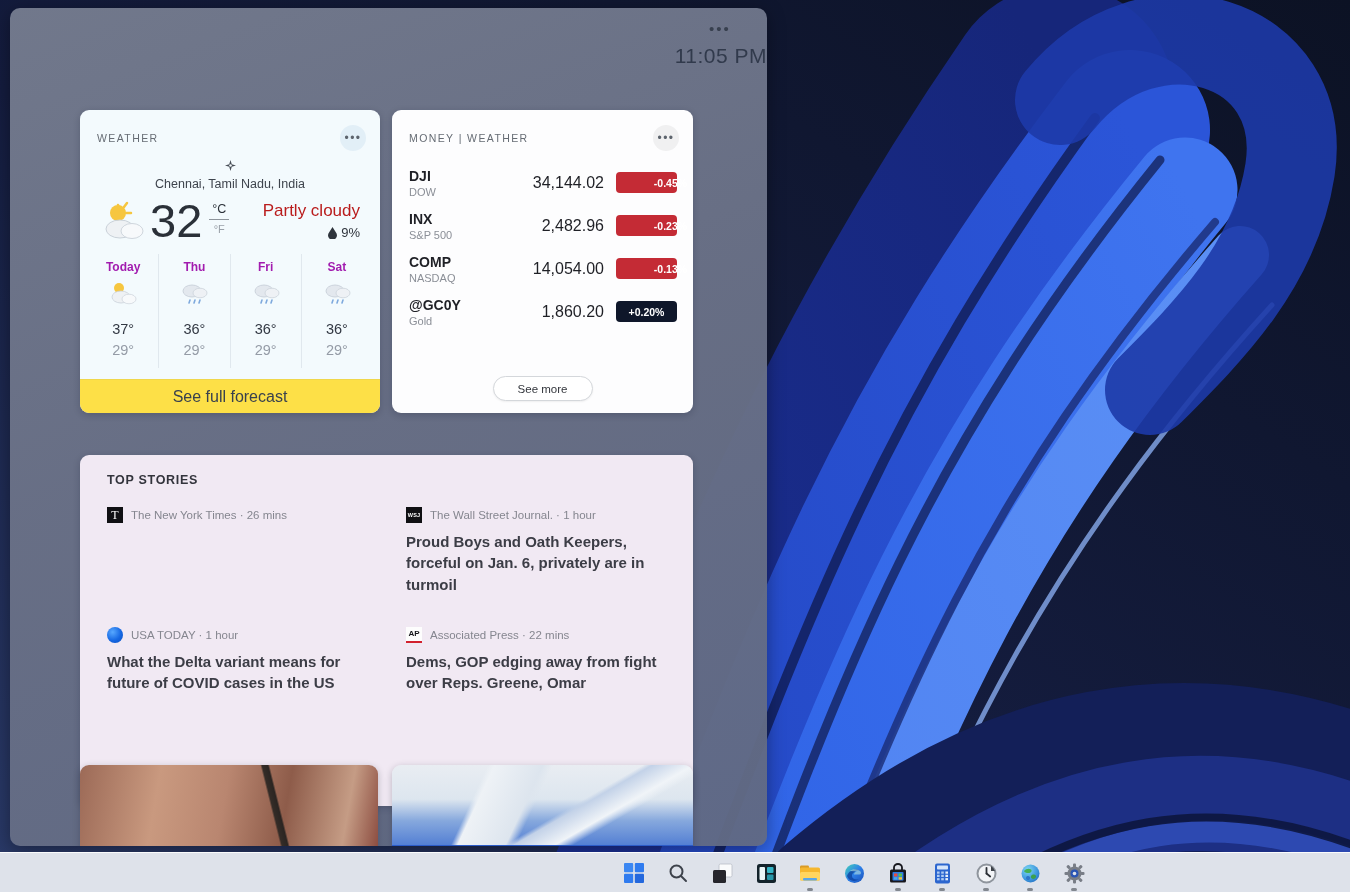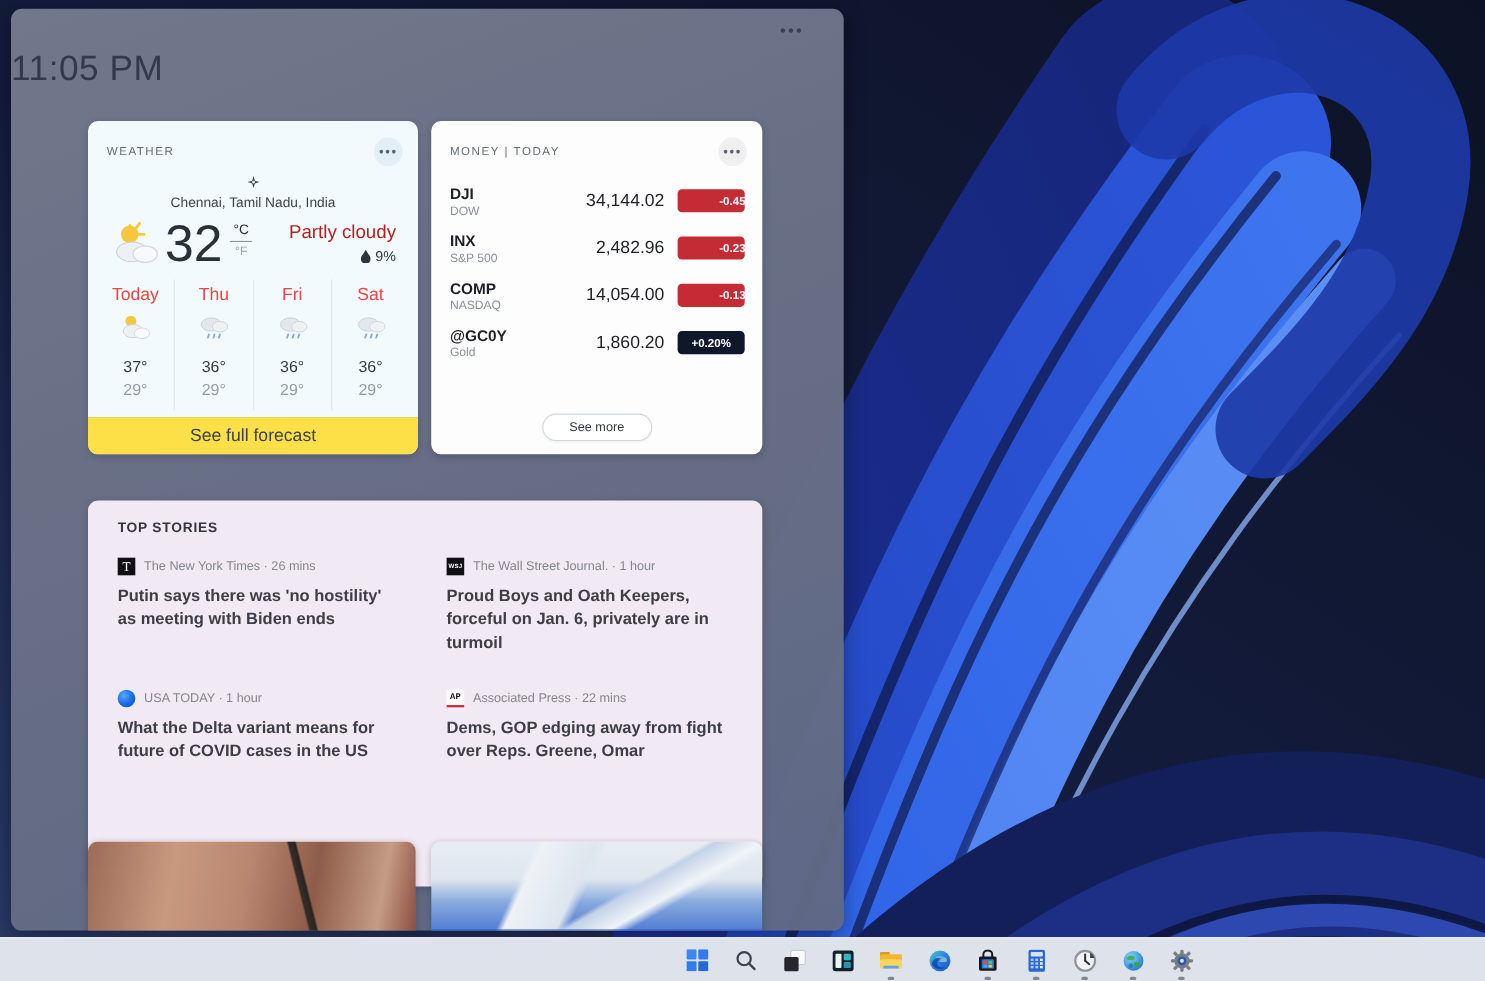--- a/index.html
+++ b/index.html
@@ -10,22 +10,22 @@
   .wallpaper { position:absolute; inset:0; }
 
   
   .widgets-panel {
     position:absolute; left:10px; top:8px; width:757px; height:838px;
     border-radius:10px; overflow:hidden;
     background:linear-gradient(160deg, rgba(116,123,142,.97) 0%, rgba(106,113,135,.97) 45%, rgba(97,106,132,.96) 100%);
     box-shadow:0 4px 18px rgba(0,0,0,.35);
   }
   .panel-time {
-    position:absolute; top:36px; left:0; width:100%; text-align:left;
-    font-size:32px; font-weight:300; letter-spacing:.5px; color:#313a4c;
+    position:absolute; top:36px; left:0; width:100%; text-align:right;
+    font-size:21px; font-weight:300; letter-spacing:.5px; color:#313a4c;
   }
   .panel-menu {
     position:absolute; top:12px; right:30px; width:34px; height:22px;
     text-align:center; color:#38404f; font-size:15px; letter-spacing:2px;
     line-height:18px; cursor:pointer; user-select:none;
   }
 
   .card { position:absolute; border-radius:9px; box-shadow:0 2px 7px rgba(20,25,40,.22); }
 
   .card-header { display:flex; align-items:center; padding:15px 14px 0 17px; }
@@ -53,21 +53,21 @@
   .weather-cond { margin-left:auto; text-align:right; }
   .cond-text { font-size:17px; color:#b91c1c; }
   .cond-precip { margin-top:4px; font-size:13px; color:#2e343c; display:flex; justify-content:flex-end; align-items:center; gap:4px; }
 
   .forecast { display:flex; margin:10px 8px 0 8px; }
   .forecast-col {
     flex:1; text-align:center; padding:6px 0 10px 0;
     border-right:1px solid rgba(90,110,130,.12);
   }
   .forecast-col:last-child { border-right:none; }
-  .fc-day { font-size:16px; color:#ef4444; }
+  .fc-day { font-size:12px; color:#a21caf;font-weight:bold; }
   .fc-icon { margin:7px auto 6px; width:30px; height:24px; }
   .fc-hi { font-size:14.5px; color:#323843; margin-top:6px; }
   .fc-lo { font-size:14.5px; color:#949ba6; margin-top:5px; }
 
   .weather-footer {
     position:absolute; left:0; right:0; bottom:0; height:34px;
     background:#fde047; border-top:1px solid rgba(90,110,130,.08);
     border-radius:0 0 9px 9px; display:flex; align-items:center; justify-content:center;
     font-size:16px; color:#39414e; cursor:pointer;text-align:center;
   }
@@ -101,21 +101,21 @@
   .stories-grid {
     display:grid; grid-template-columns:1fr 1fr; column-gap:44px; row-gap:32px;
     margin:20px 32px 0 27px;
   }
   .story-meta { display:flex; align-items:center; gap:8px; font-size:11.5px; color:#85868f; }
   .story-headline { margin-top:8px; font-size:15px; font-weight:700; color:#3c3d46; line-height:1.42; cursor:pointer; }
   .src-badge { width:16px; height:16px; display:flex; align-items:center; justify-content:center; flex:0 0 16px; }
   .src-badge.nyt { background:#101013; color:#fff; font-family:"Liberation Serif", serif; font-size:12px; }
   .src-badge.wsj { background:#101013; color:#fff; font-size:5.5px; font-weight:700; letter-spacing:.2px; }
   .src-badge.usat { border-radius:50%; background:radial-gradient(circle at 35% 32%, #57a8ff 0%, #1668e3 55%, #0a4fc0 100%); }
-  .src-badge.ap { background:#fdfdfd; color:#15151a; font-size:8px; font-weight:800; font-family:Liberation Mono, monospace; border-bottom:2px solid #d2212e; }
+  .src-badge.ap { background:#fdfdfd; color:#15151a; font-size:8px; font-weight:800; font-family:Liberation Sans, sans-serif; border-bottom:2px solid #d2212e; }
 
   
   .image-card { top:757px; height:90px; border-radius:9px 9px 0 0; box-shadow:0 2px 7px rgba(20,25,40,.25); overflow:hidden; }
   .image-card-1 {
     left:70px; width:298px;
     background:
       linear-gradient(76deg, rgba(0,0,0,0) 63.2%, #342c27 63.8%, #2b2522 65.6%, rgba(0,0,0,0) 66.2%),
       linear-gradient(100deg, #9c6a57 0%, #c9997f 26%, #b98670 48%, #8e5c4a 68%, #c59c85 88%, #8a4a3e 100%);
   }
   .image-card-1::after {
@@ -275,21 +275,21 @@
           </svg>
           <div class="fc-hi">36°</div>
           <div class="fc-lo">29°</div>
         </div>
       </div>
       <div class="weather-footer">See full forecast</div>
     </div>
 
     <div class="card money-card">
       <div class="card-header">
-        <span class="card-title">MONEY | TODAY</span>
+        <span class="card-title">MONEY | WEATHER</span>
         <span class="card-menu">•••</span>
       </div>
       <div class="market-rows">
         <div class="market-row down">
           <span class="mr-left">
             <div class="mr-symbol">DJI</div>
             <div class="mr-name">DOW</div>
           </span>
           <span class="mr-value">34,144.02</span>
           <span class="mr-badge">-0.45%</span>
@@ -323,21 +323,20 @@
     </div>
 
     <div class="card stories-card">
       <div class="stories-title">TOP STORIES</div>
       <div class="stories-grid">
         <div class="story">
           <div class="story-meta">
             <span class="src-badge nyt">T</span>
             <span>The New York Times · 26 mins</span>
           </div>
-          <div class="story-headline">Putin says there was 'no hostility' as meeting with Biden ends</div>
         </div>
         <div class="story">
           <div class="story-meta">
             <span class="src-badge wsj">WSJ</span>
             <span>The Wall Street Journal. · 1 hour</span>
           </div>
           <div class="story-headline">Proud Boys and Oath Keepers, forceful on Jan. 6, privately are in turmoil</div>
         </div>
         <div class="story">
           <div class="story-meta">

